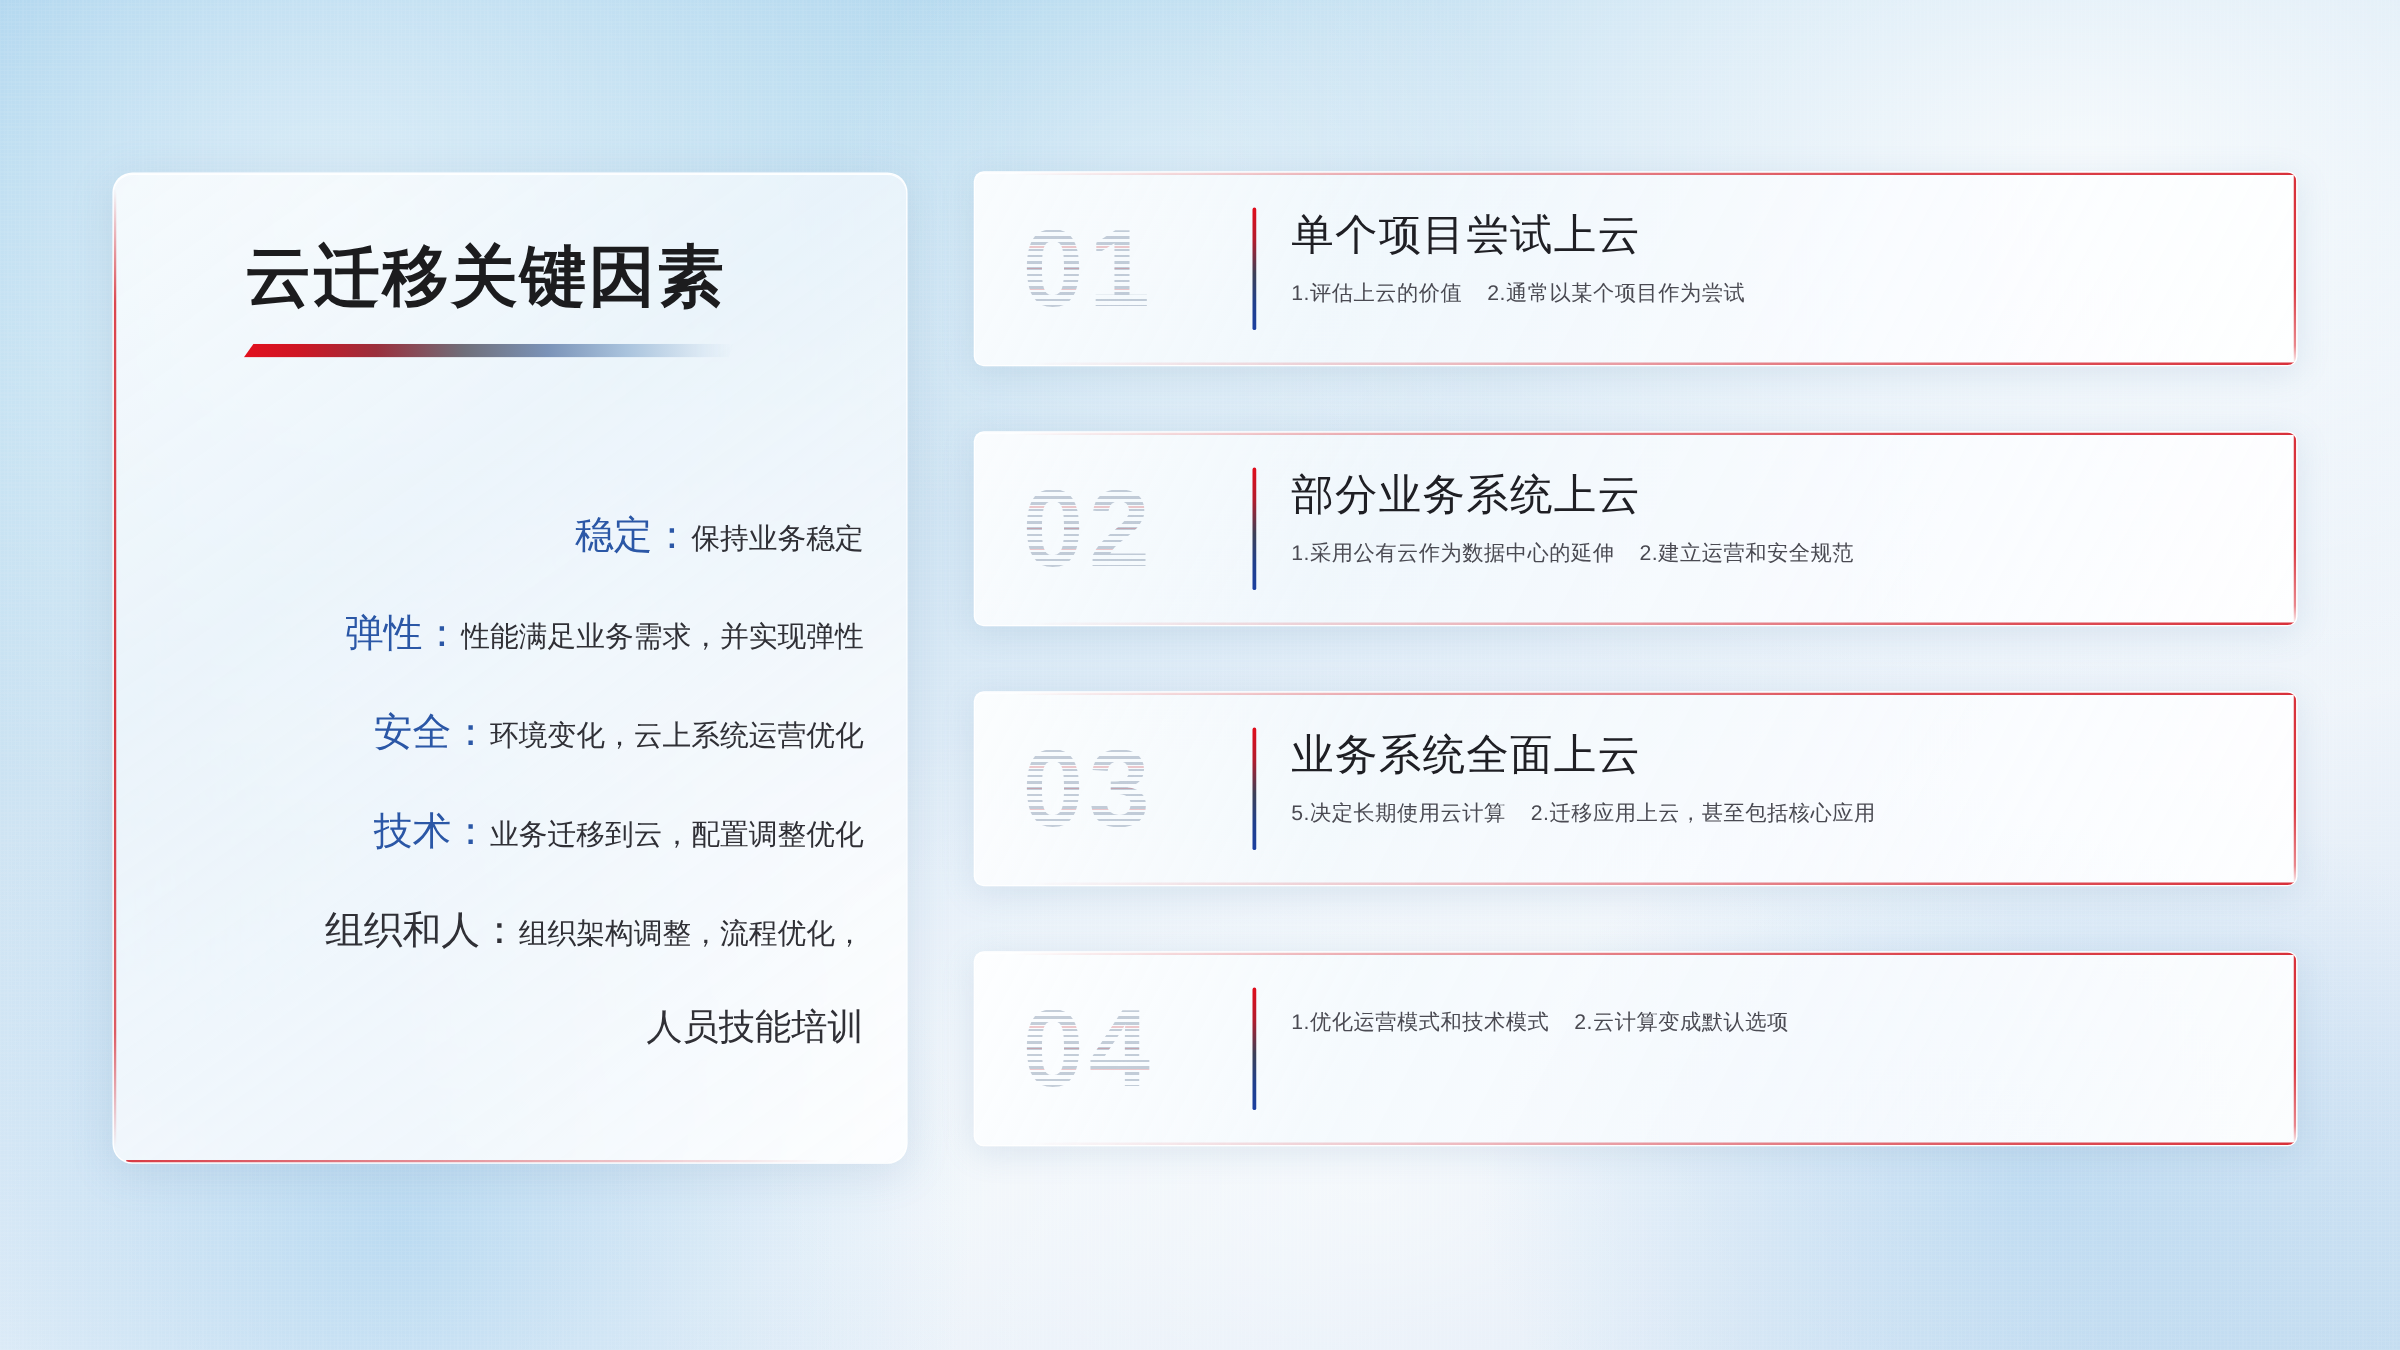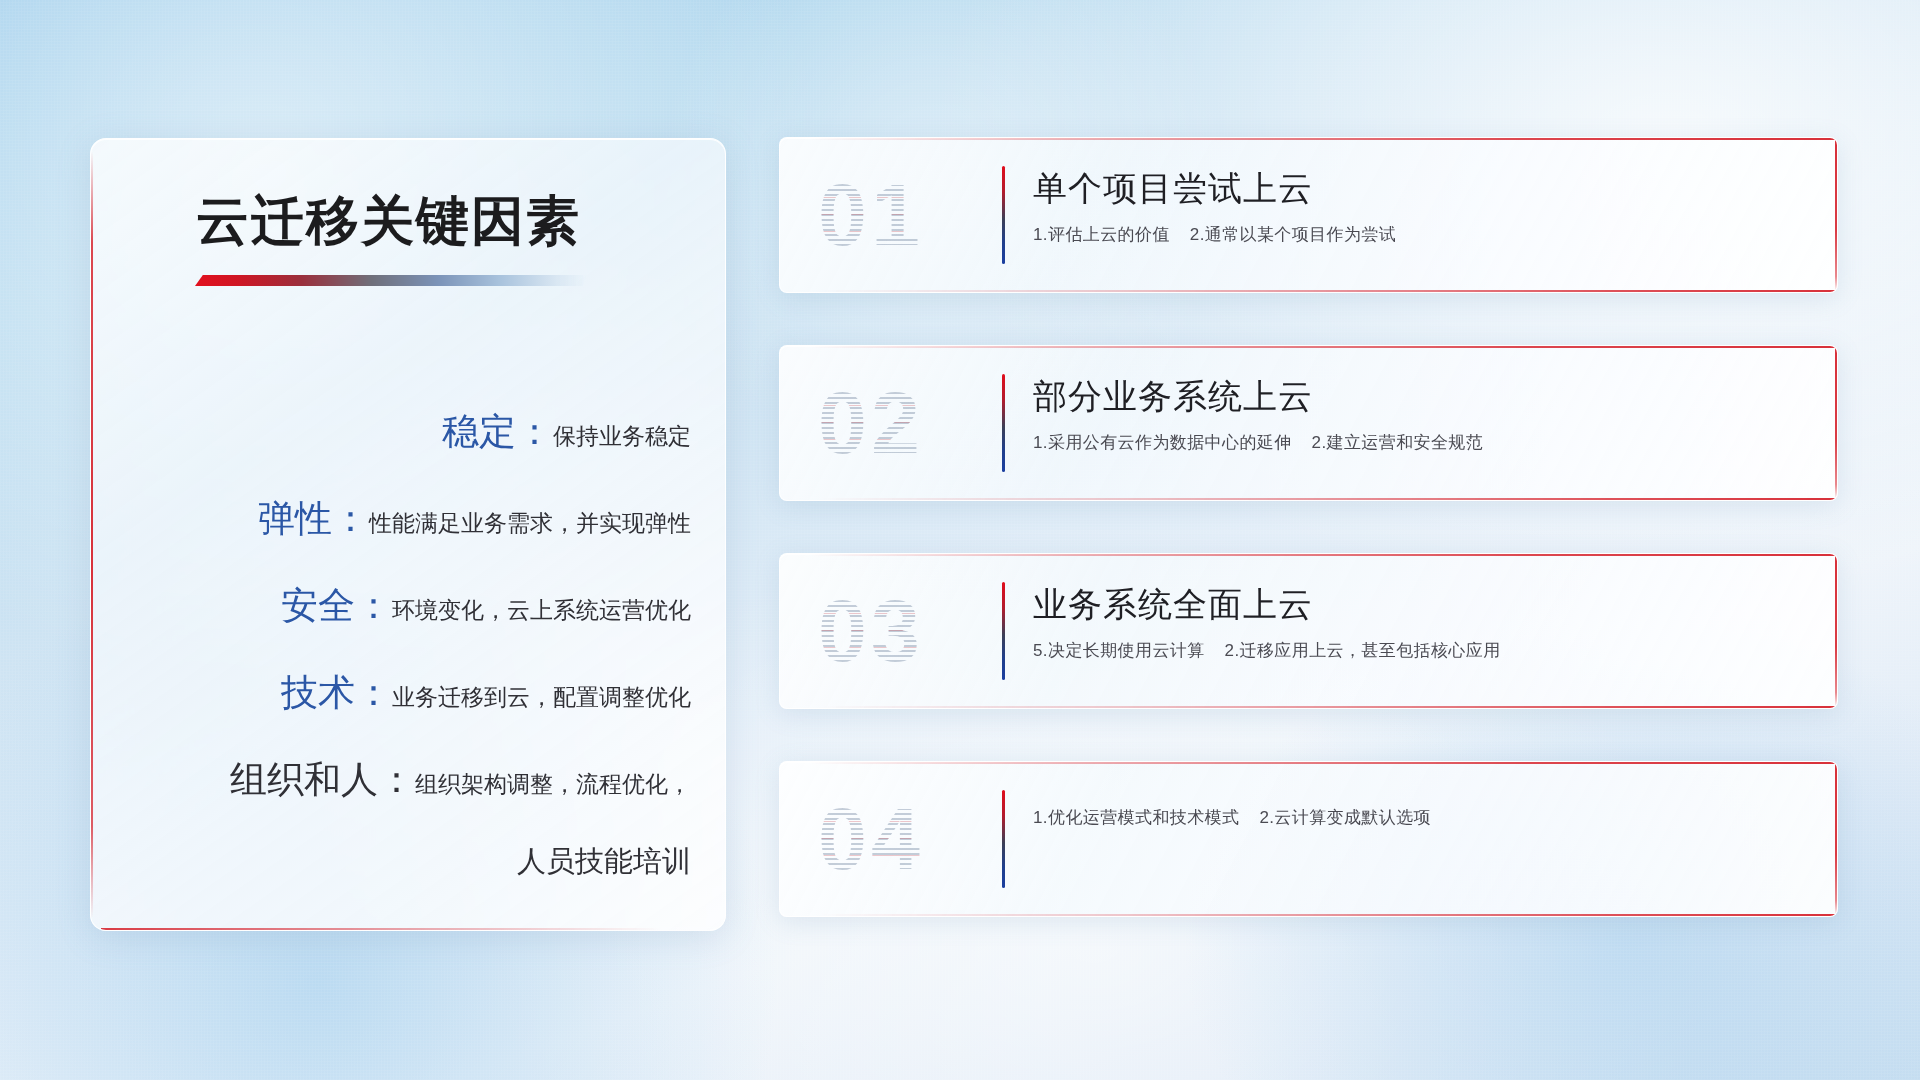--- a/index.html
+++ b/index.html
@@ -80,21 +80,21 @@
     position:absolute; left:104px; top:136px; width:392px; height:11px;
     background:linear-gradient(90deg,#e2101e 0%, #cf1624 11%, #9b2f3c 27%, #6f6f7a 45%, #7b93b8 62%, #a9c3dd 78%, #d8e6f2 92%, rgba(230,240,248,0) 100%);
     clip-path:polygon(2% 0, 100% 0, 99% 100%, 0% 100%);
     filter:blur(.2px);
   }
   #bullet-list {
     position:absolute; left:104px; top:268px; right:34px;
   }
   .bullet-row { margin-bottom:37px; white-space:nowrap; }
   .bullet-row:last-child { margin-bottom:0;margin-left:22px; }
-  .bullet-key { font-size:37px; color:#2b57a6; font-weight:500; }
+  .bullet-key { font-size:31px; color:#2b57a6; font-weight:500; }
   .bullet-key.plain { color:#303036; }
   .bullet-val { font-size:23px; color:#303036; }
   .bullet-cont { font-size:29px; color:#303036; margin-top:37px; }
 
   
   #cards { position:absolute; left:779px; top:137px; width:1059px; }
   .card {
     position:relative; height:156px; margin-bottom:52px;
     border-radius:8px;
     background:linear-gradient(118deg, rgba(255,255,255,0.88) 0%, rgba(245,250,253,0.80) 30%, rgba(250,252,255,0.84) 62%, rgba(255,255,255,0.92) 100%);

